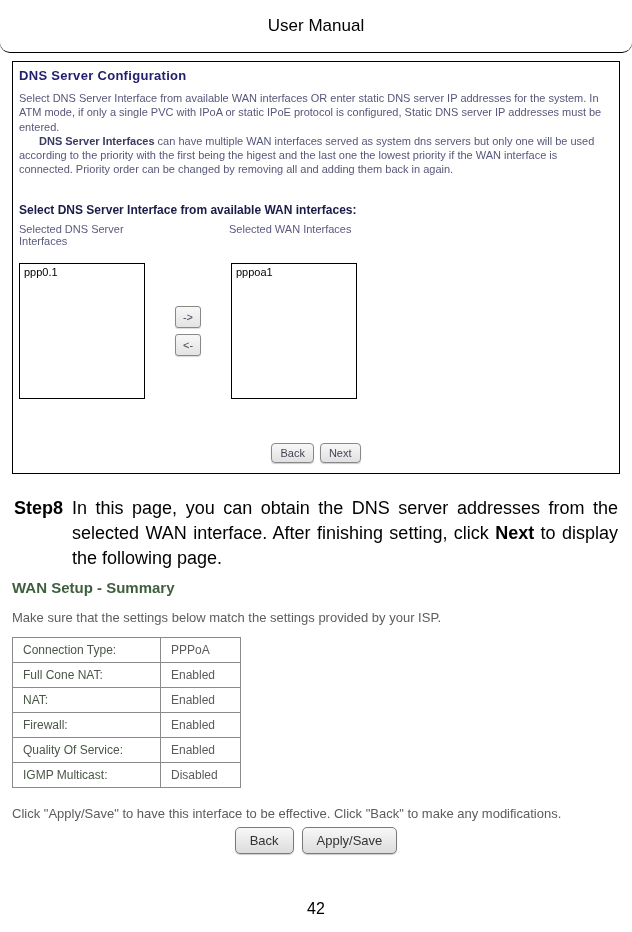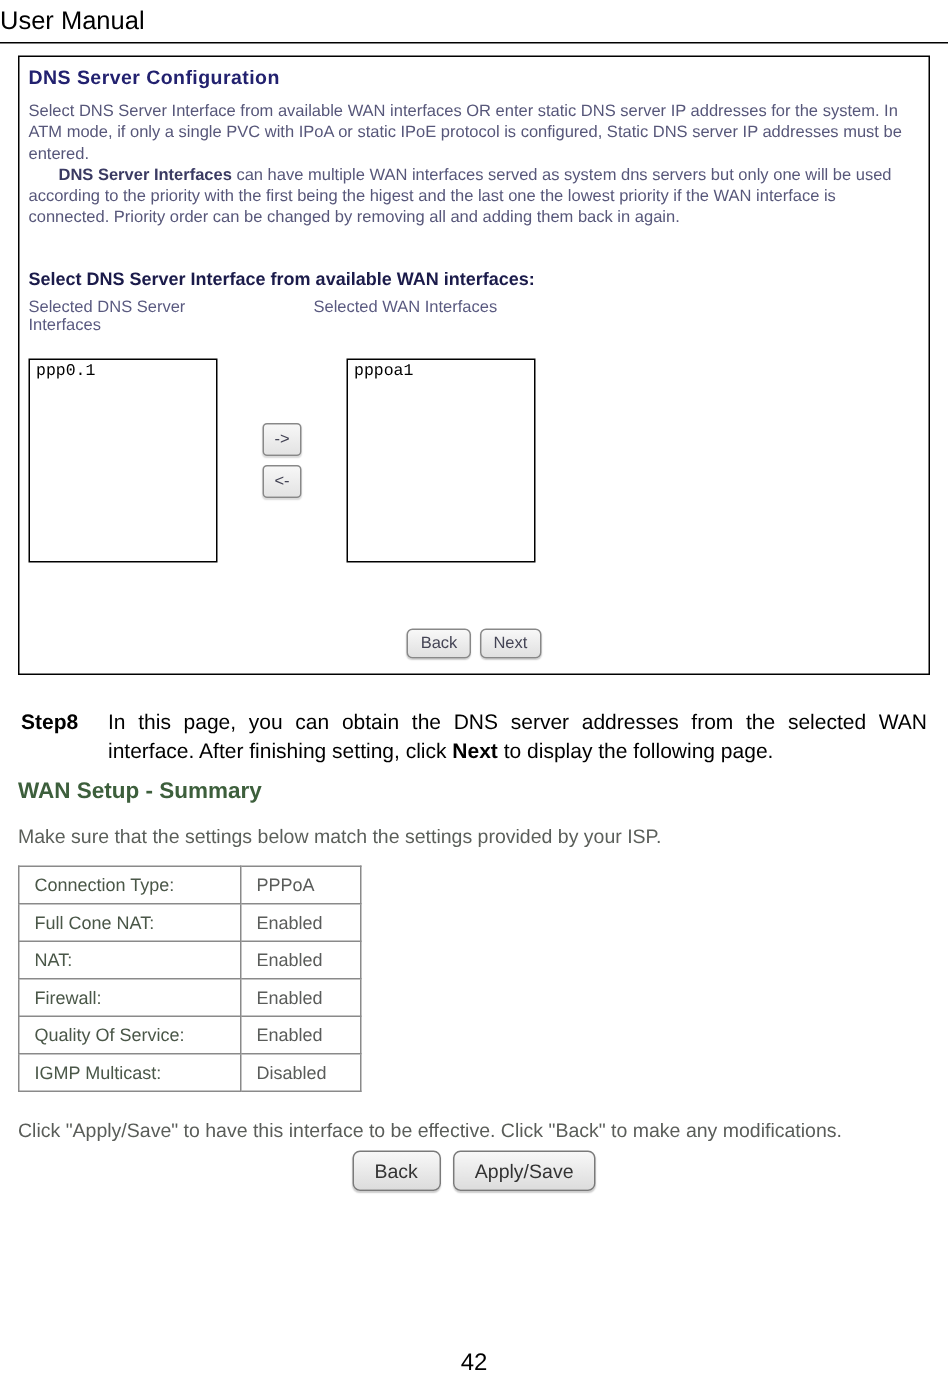--- a/index.html
+++ b/index.html
@@ -4,24 +4,25 @@
   <style>
     * { box-sizing: border-box; margin: 0; padding: 0; }
     body {
       width: 632px;
       height: 932px;
       font-family: Arial, sans-serif;
       background: #fff;
       position: relative;
     }
     .page-header {
-      text-align: left;
+      text-align: center;
       font-size: 17px;
-      padding: 4px 0;
+      padding: 16px 0;
       border-bottom: 1px solid #000;
+      border-radius: 10px;
     }
     .content-wrap {
       padding: 0 12px;
     }
     .dns-panel {
       border: 1px solid #000;
       margin-top: 8px;
       padding: 6px 6px 10px 6px;
       font-size: 11px;
       color: #445;
@@ -40,39 +41,39 @@
     .dns-desc .bold { color: #3a3a62; font-weight: bold; padding-left: 20px; }
     .select-heading {
       color: #1b1b4a;
       font-weight: bold;
       margin-top: 26px;
       margin-bottom: 6px;
       font-size: 12px;
     }
     .labels-row {
       display: flex;
-      gap: 40px;
+      gap: 60px;
       color: #5a5a80;
       font-size: 11px;
     }
     .labels-row .col1 { width: 150px; }
     .labels-row .col2 { width: 200px; }
     .lists-row {
       display: flex;
       align-items: center;
       margin-top: 16px;
       gap: 12px;
     }
     .listbox {
       border: 1px solid #000;
       width: 126px;
       height: 136px;
       background: #fff;
       padding: 2px 4px;
-      font-family: Liberation Mono, monospace;
+      font-family: Liberation Sans, sans-serif;
       font-size: 11px;
       color: #000;
     }
     .arrow-col {
       display: flex;
       flex-direction: column;
       gap: 6px;
       margin: 0 18px;
     }
     .arrow-btn {
@@ -98,21 +99,21 @@
       border-radius: 4px;
       background: linear-gradient(#f8f8f8,#e0e0e0);
       padding: 3px 8px;
       font-size: 11px;
       box-shadow: 0 1px 1px rgba(0,0,0,0.2);
     }
     .step-row {
       display: flex;
       margin-top: 22px;
       padding: 0 2px;
-      font-size: 14px;
+      font-size: 18px;
       line-height: 1.4;
     }
     .step-label {
       font-weight: bold;
       width: 58px;
       flex-shrink: 0;
     }
     .step-text { text-align: justify; }
     .step-text .nextb { font-weight: bold; }
     .wan-title {

